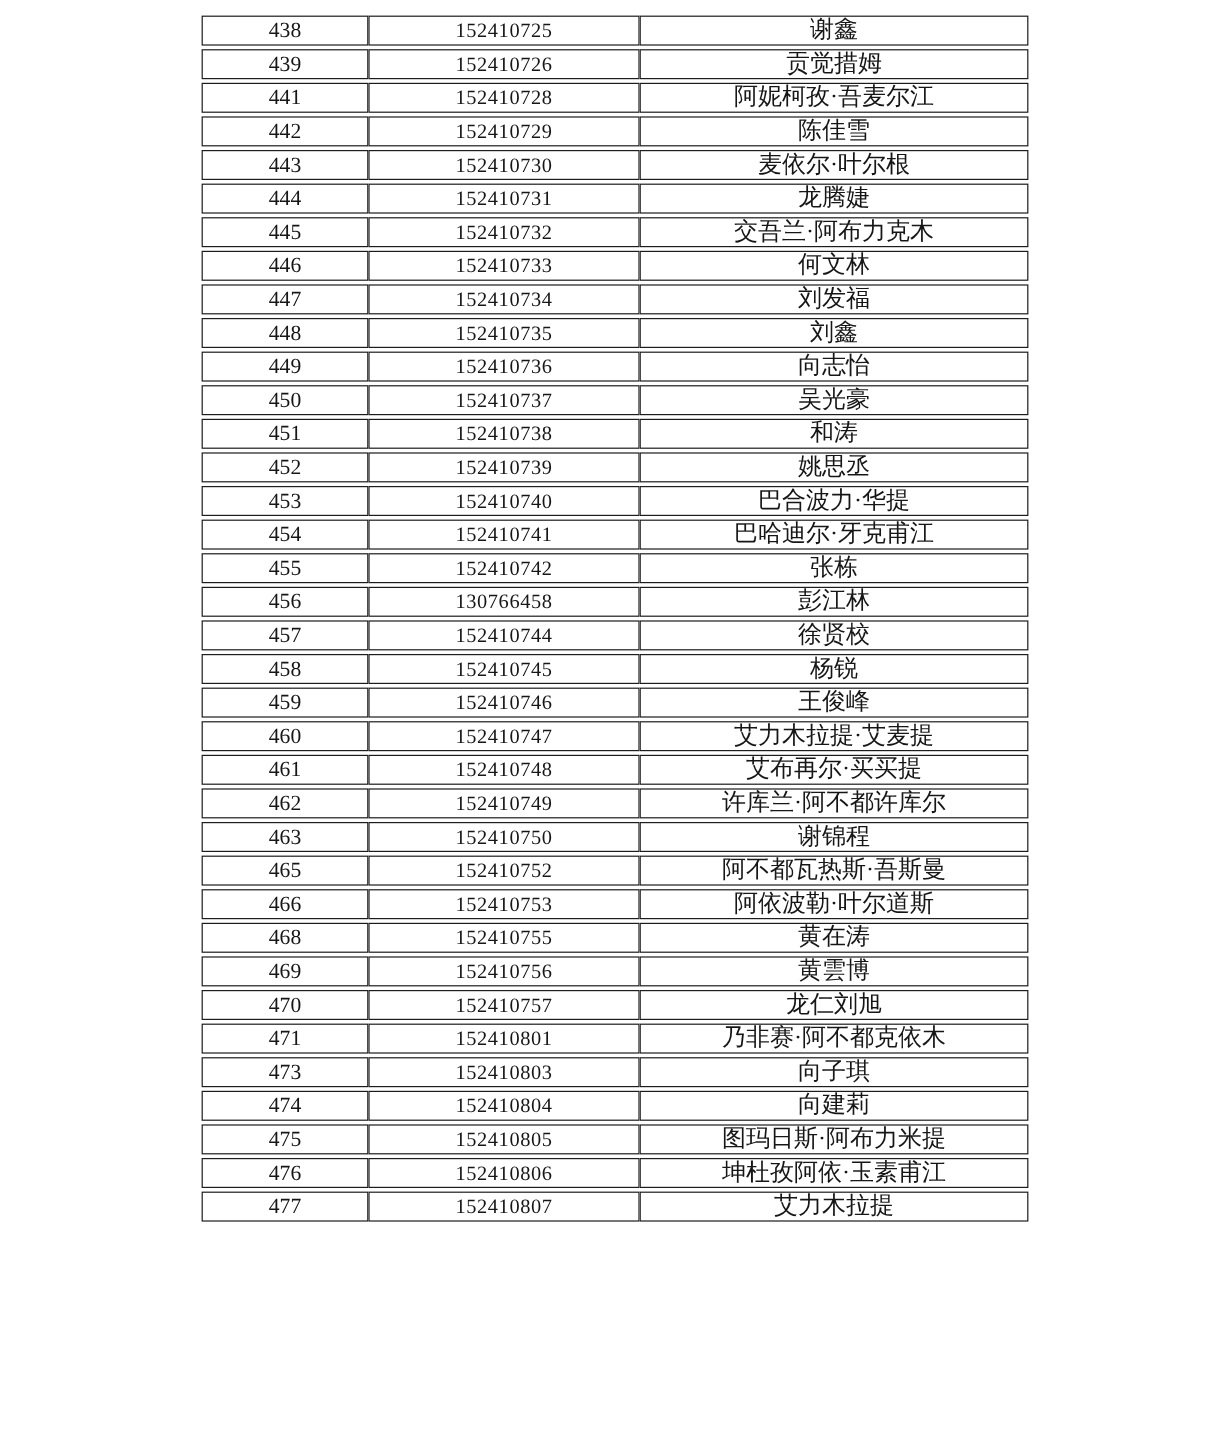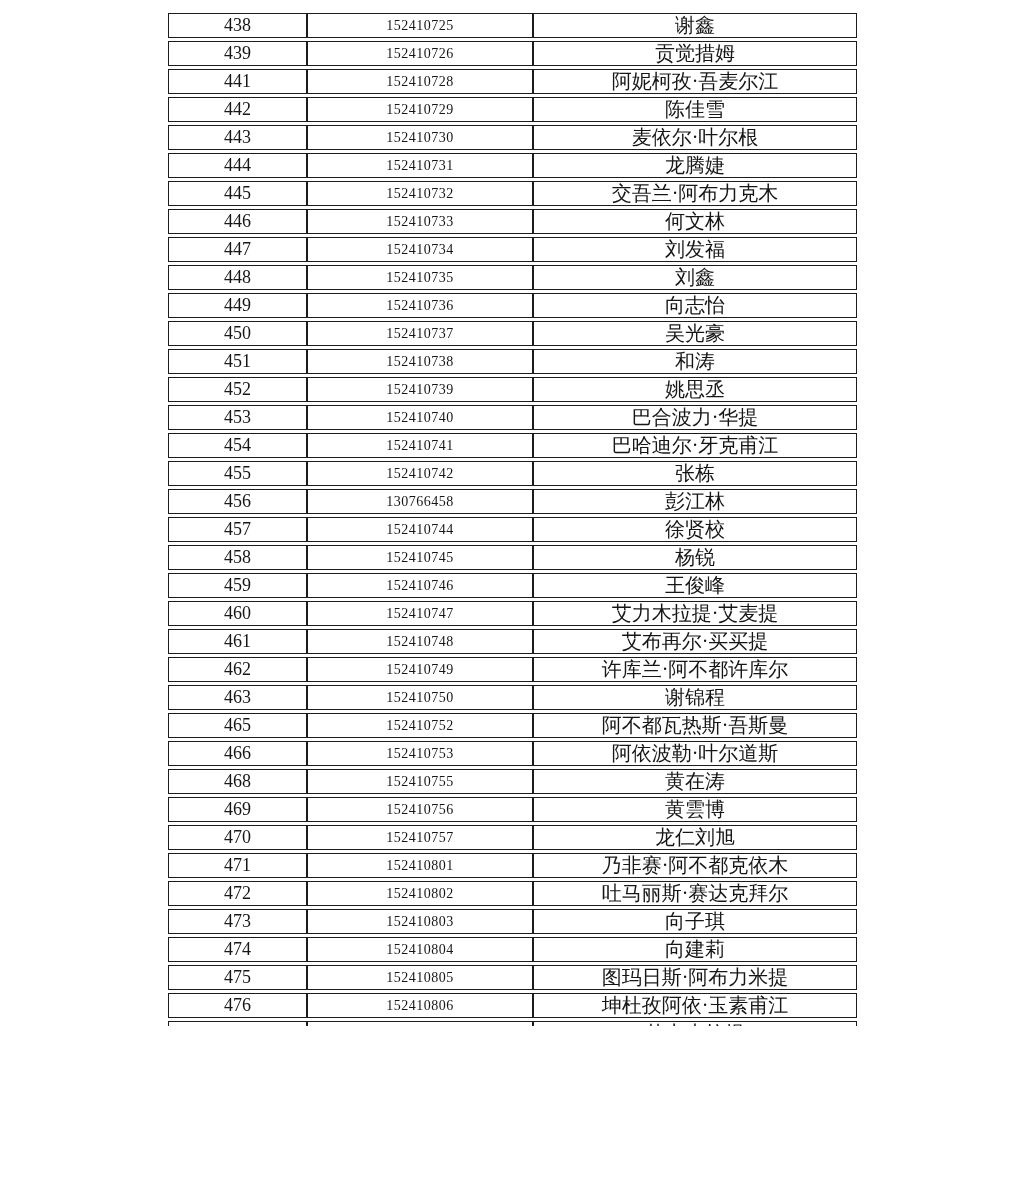--- a/index.html
+++ b/index.html
@@ -36,21 +36,21 @@
     height: 23px;
     padding: 0 2px;
     text-align: center;
     vertical-align: middle;
     line-height: 23px;
     background: var(--page-bg);
     white-space: nowrap;
     overflow: hidden;
   }
   td.cell-seq  { font-size: 18px; }
-  td.cell-id   { font-size: 14px; letter-spacing: 0.5px; }
+  td.cell-id   { font-size: 17px; letter-spacing: 0.5px; }
   td.cell-name { font-size: 20px; font-family: "Liberation Serif", "DejaVu Serif", serif; }
 </style>
 </head>
 <body>
 
 <div class="page">
   <table class="roster">
     <colgroup>
       <col style="width:139px">
       <col style="width:226px">
@@ -239,25 +239,20 @@
     <td class="cell-id">152410757</td>
     <td class="cell-name">龙仁刘旭</td>
   </tr>
 
   <tr>
     <td class="cell-seq">471</td>
     <td class="cell-id">152410801</td>
     <td class="cell-name">乃非赛·阿不都克依木</td>
   </tr>
 
-  <tr>
-    <td class="cell-seq">472</td>
-    <td class="cell-id">152410802</td>
-    <td class="cell-name">吐马丽斯·赛达克拜尔</td>
-  </tr>
 
   <tr>
     <td class="cell-seq">473</td>
     <td class="cell-id">152410803</td>
     <td class="cell-name">向子琪</td>
   </tr>
 
   <tr>
     <td class="cell-seq">474</td>
     <td class="cell-id">152410804</td>

